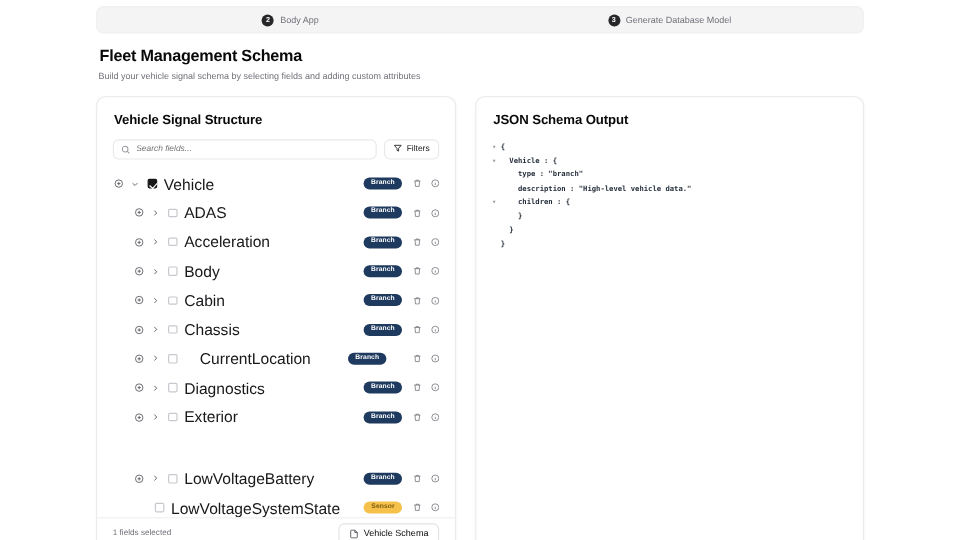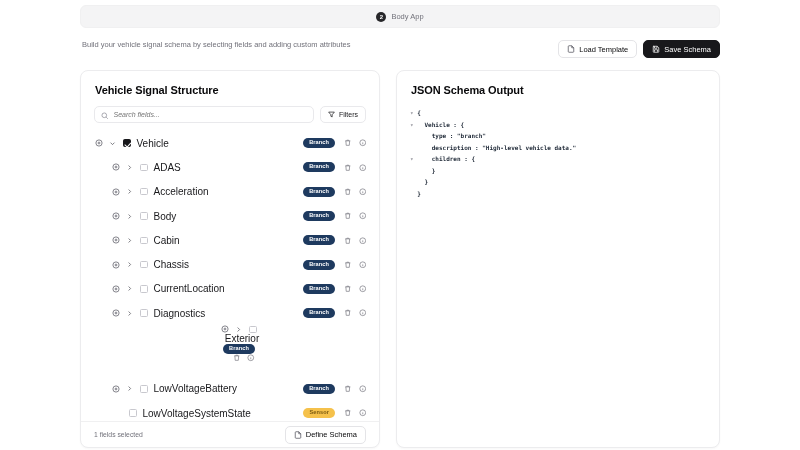--- a/index.html
+++ b/index.html
@@ -87,21 +87,21 @@
   }
 
   
   .tree { flex: 1; padding: 8px 9px 0 9px; overflow: hidden; }
   .trow {
     display: flex; align-items: center; height: 24.3px;
     padding-right: 4px; border-radius: 4px;
   }
   .trow .lead { display: flex; align-items: center; gap: 4px; flex: 0 0 auto; }
   .trow .lbl {
-    font-size: 10px; color: #18181b; margin-left: 6px; white-space: nowrap;
+    font-size: 13px; color: #18181b; margin-left: 6px; white-space: nowrap;
   }
   .trow .spacer { flex: 1; }
   .ico { display: block; flex: 0 0 auto; }
   .chk {
     width: 7.5px; height: 7.5px; border: 1px solid #c8c8ce; border-radius: 1.5px;
     background: #fff; flex: 0 0 auto; position: relative;
   }
   .chk.checked { background: #18181b; border-color: #18181b; }
   .chk.checked::after {
     content: ""; position: absolute; left: 1.6px; top: 0.6px;
@@ -137,45 +137,30 @@
 </head>
 <body>
 
 <div class="page">
 
   <div class="stepper" id="stepper">
       <div class="step">
         <span class="step-num">2</span>
         <span>Body App</span>
       </div>
+      <div class="step">
+        <span class="step-num">3</span>
+        <span>Generate Database Model</span>
+      </div>
     </div>
 
   <div class="titlebar">
     <div class="titlebar-left">
+      <input class="title-input" value="Fleet Management Schema" placeholder="Schema name" style="">
       <div class="subtitle">Build your vehicle signal schema by selecting fields and adding custom attributes</div>
-    </div>
-    <div class="titlebar-actions">
-      <div class="btn btn-outline">
-        <span>
-          <svg width="8" height="8" viewBox="0 0 16 16" fill="none" stroke="#52525b" stroke-width="1.5">
-            <path d="M9.5 1.5H4a1.5 1.5 0 0 0-1.5 1.5v10A1.5 1.5 0 0 0 4 14.5h8a1.5 1.5 0 0 0 1.5-1.5V5.5z"></path>
-            <path d="M9.5 1.5v4h4"></path>
-          </svg>
-        </span>
-        <span>Load Template</span>
-      </div>
-      <div class="btn btn-dark">
-        <span>
-          <svg width="8" height="8" viewBox="0 0 16 16" fill="none" stroke="#ffffff" stroke-width="1.5">
-            <path d="M2.5 2.5h8l3 3v8a1 1 0 0 1-1 1h-9a1 1 0 0 1-1-1v-10a1 1 0 0 1 1-1z"></path>
-            <path d="M5 2.5v4h5v-4M5 13.5v-4h6v4"></path>
-          </svg>
-        </span>
-        <span>Save Schema</span>
-      </div>
     </div>
   </div>
 
   <div class="cols">
 
     <div class="card card-left">
       <div class="card-title">Vehicle Signal Structure</div>
 
       <div class="searchrow">
         <div class="searchbox">
@@ -383,21 +368,21 @@
                 </svg>
               </span>
               <span>
                 <svg class="ico" width="7.5" height="7.5" viewBox="0 0 16 16" fill="none" stroke="#71717a" stroke-width="1.4">
     <circle cx="8" cy="8" r="6.2"></circle>
                   <path d="M8 7.2v4M8 4.9v.1"></path>
                 </svg>
               </span>
             </span>
           </div>
-          <div class="trow" style="padding-left: 22px;">
+          <div class="trow" style="padding-left: 22px; gap: 13px;">
             <div class="lead">
               <span>
                 <svg class="ico" width="8" height="8" viewBox="0 0 16 16" fill="none" stroke="#52525b" stroke-width="1.4">
     <circle cx="8" cy="8" r="6.2"></circle>
                   <path d="M8 5.2v5.6M5.2 8h5.6"></path>
                 </svg>
               </span>
               <span style="margin-left: 2px;">
                 <svg class="ico" width="7" height="7" viewBox="0 0 16 16" fill="none" stroke="#52525b" stroke-width="1.7">
                   <path d="M6 3.5L10.5 8 6 12.5"></path>
@@ -447,21 +432,21 @@
                 </svg>
               </span>
               <span>
                 <svg class="ico" width="7.5" height="7.5" viewBox="0 0 16 16" fill="none" stroke="#71717a" stroke-width="1.4">
     <circle cx="8" cy="8" r="6.2"></circle>
                   <path d="M8 7.2v4M8 4.9v.1"></path>
                 </svg>
               </span>
             </span>
           </div>
-          <div class="trow" style="padding-left: 22px; flex-direction: column;">
+          <div class="trow" style="padding-left: 22px;">
             <div class="lead">
               <span>
                 <svg class="ico" width="8" height="8" viewBox="0 0 16 16" fill="none" stroke="#52525b" stroke-width="1.4">
     <circle cx="8" cy="8" r="6.2"></circle>
                   <path d="M8 5.2v5.6M5.2 8h5.6"></path>
                 </svg>
               </span>
               <span style="margin-left: 2px;">
                 <svg class="ico" width="7" height="7" viewBox="0 0 16 16" fill="none" stroke="#52525b" stroke-width="1.7">
                   <path d="M6 3.5L10.5 8 6 12.5"></path>
@@ -575,21 +560,21 @@
 
       <div class="cardfoot">
         <span class="footnote">1 fields selected</span>
         <div class="btn btn-outline">
           <span>
             <svg width="8" height="8" viewBox="0 0 16 16" fill="none" stroke="#52525b" stroke-width="1.5">
               <path d="M9.5 1.5H4a1.5 1.5 0 0 0-1.5 1.5v10A1.5 1.5 0 0 0 4 14.5h8a1.5 1.5 0 0 0 1.5-1.5V5.5z"></path>
               <path d="M9.5 1.5v4h4"></path>
             </svg>
           </span>
-          <span>Define Schema</span>
+          <span>Vehicle Schema</span>
         </div>
       </div>
     </div>
 
     <div class="card card-right">
       <div class="card-title">JSON Schema Output</div>
       <div class="jsonwrap" id="jsonwrap">
           <div class="jsonline"><span class="tri">▾</span> <span class="key">{</span></div>
           <div class="jsonline"><span class="tri">▾</span>   <span class="key">Vehicle : {</span></div>
           <div class="jsonline"><span class="tri"> </span>     <span class="key">type : "branch"</span></div>

